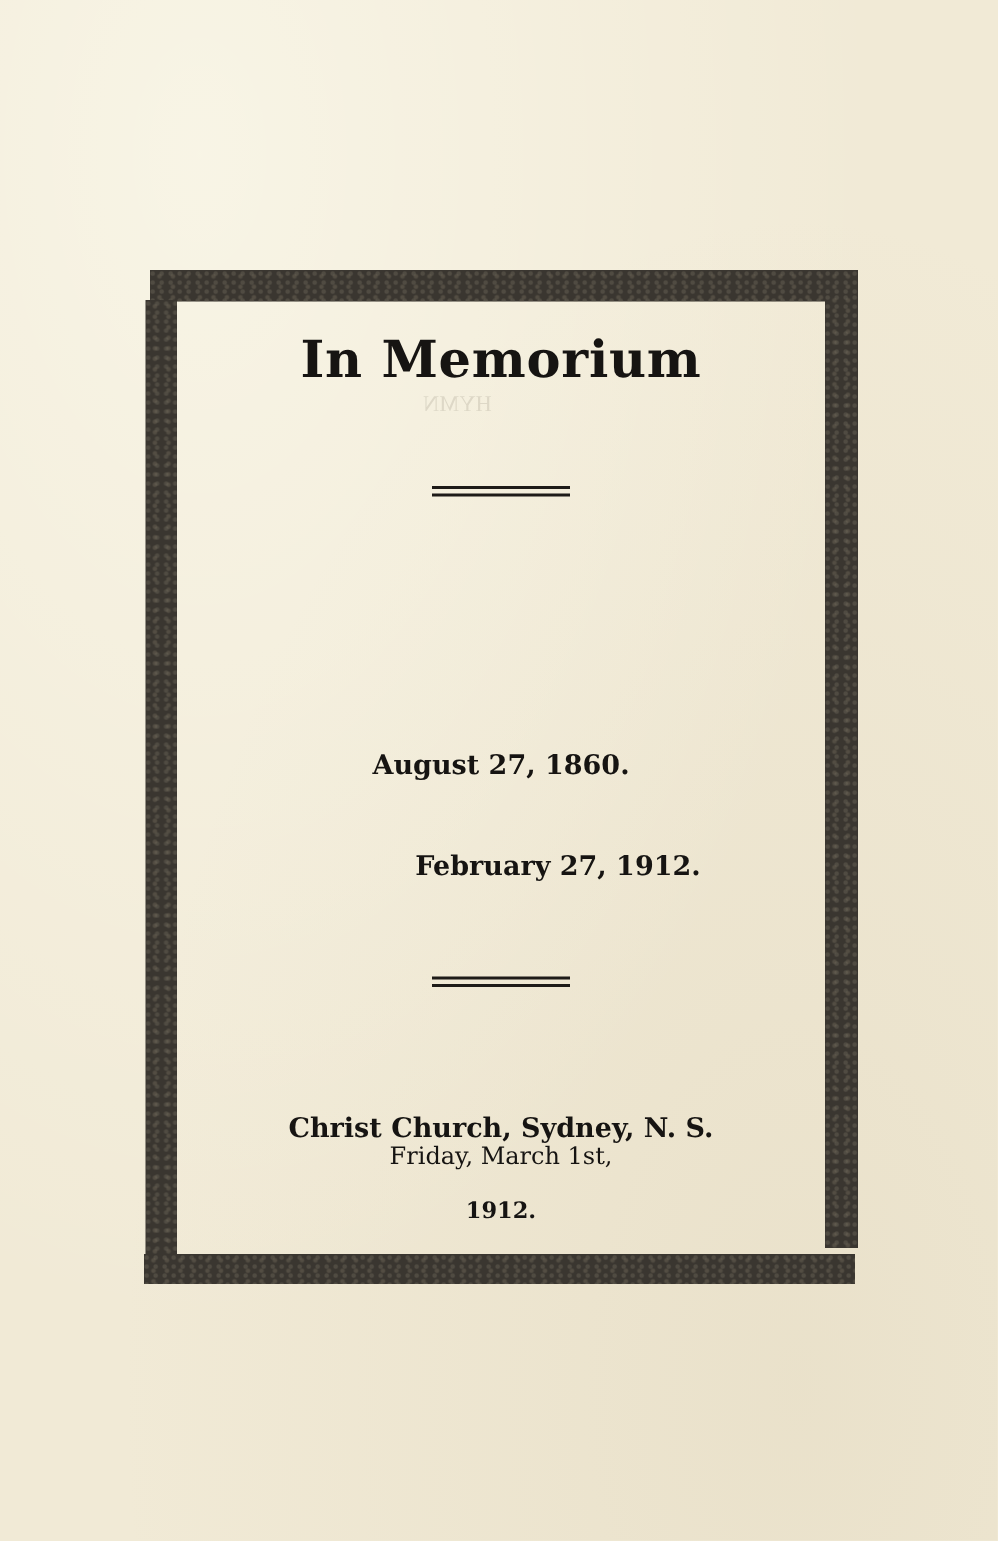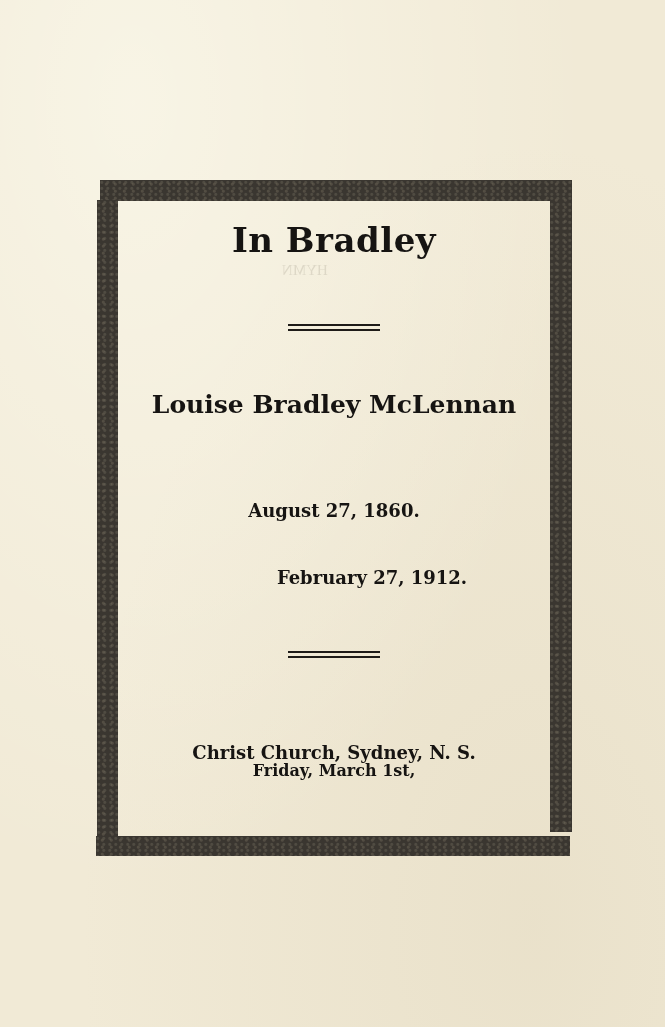--- a/index.html
+++ b/index.html
@@ -27,39 +27,39 @@
     position:absolute; color:rgba(60,50,35,0.12);
     font-family:"Liberation Serif", serif; font-size:13px; white-space:pre; line-height:17.5px;
   }
   .content { position:absolute; left:118px; top:200px; width:432px; height:636px; }
   .line { position:absolute; left:0; width:100%; text-align:center; white-space:nowrap; }
   .title { top:20px; font-size:34px; font-family:"DejaVu Serif", serif; font-weight:bold; letter-spacing:0.5px; }
   .name { top:190px; font-size:25px; font-weight:bold; }
   .date1 { top:300px; font-size:18px; font-weight:bold; }
   .date2 { top:367px; font-size:18px; font-weight:bold;padding-left:38px; }
   .church { top:518px; font-size:18px; font-weight:bold;margin-top:24px; }
-  .day { top:561px; font-size:16px; font-weight:bold; }
+  .day { top:561px; font-size:16px; font-weight:normal; }
   .year { top:598px; font-size:15px; font-weight:bold; }
   .divider { position:absolute; left:170px; width:92px; height:7px;
     border-top:2px solid #1e1b18; border-bottom:2px solid #1e1b18; box-sizing:border-box; }
   .div1 { top:124px; }
   .div2 { top:451px; }
 </style>
 </head>
 <body>
 
 <div class="ghost" style="left:282px;top:262px;font-size:15px;transform:scaleX(-1);">HYMN</div>
 
 <div class="border-bar b-top"></div>
 <div class="border-bar b-left"></div>
 <div class="border-bar b-right"></div>
 <div class="border-bar b-bottom"></div>
 
 <div class="content">
-  <div class="line title">In Bradley</div>
+  <div class="line title">In Memorium</div>
   <div class="divider div1"></div>
-  <div class="line name">Louise Bradley McLennan</div>
   <div class="line date1">August 27, 1860.</div>
   <div class="line date2">February 27, 1912.</div>
   <div class="divider div2"></div>
   <div class="line church">Christ Church, Sydney, N. S.</div>
   <div class="line day">Friday, March 1st,</div>
+  <div class="line year">1912.</div>
 </div>
 
 </body></html>

